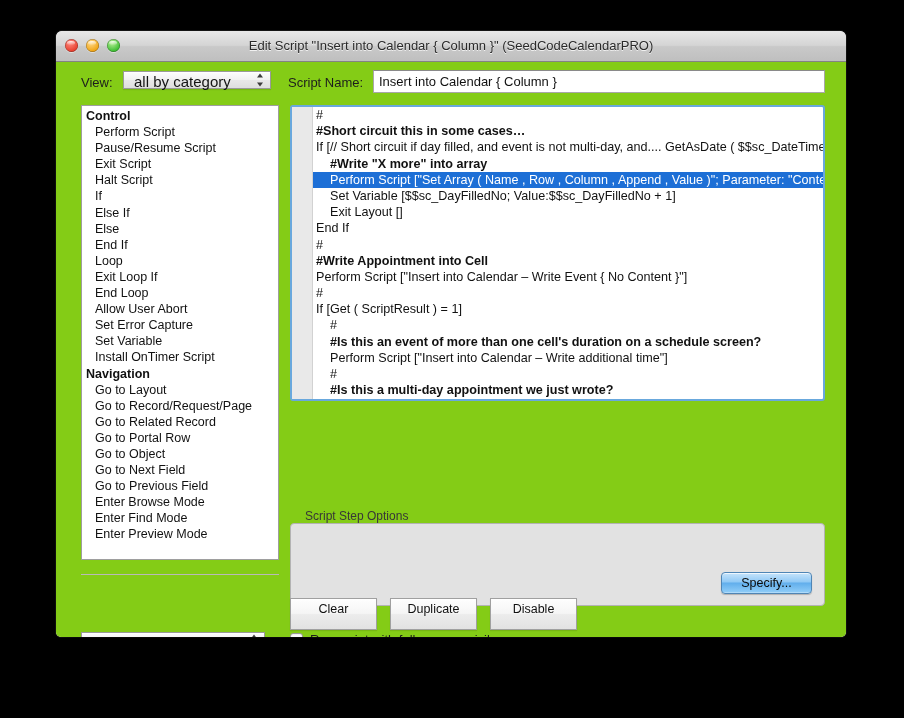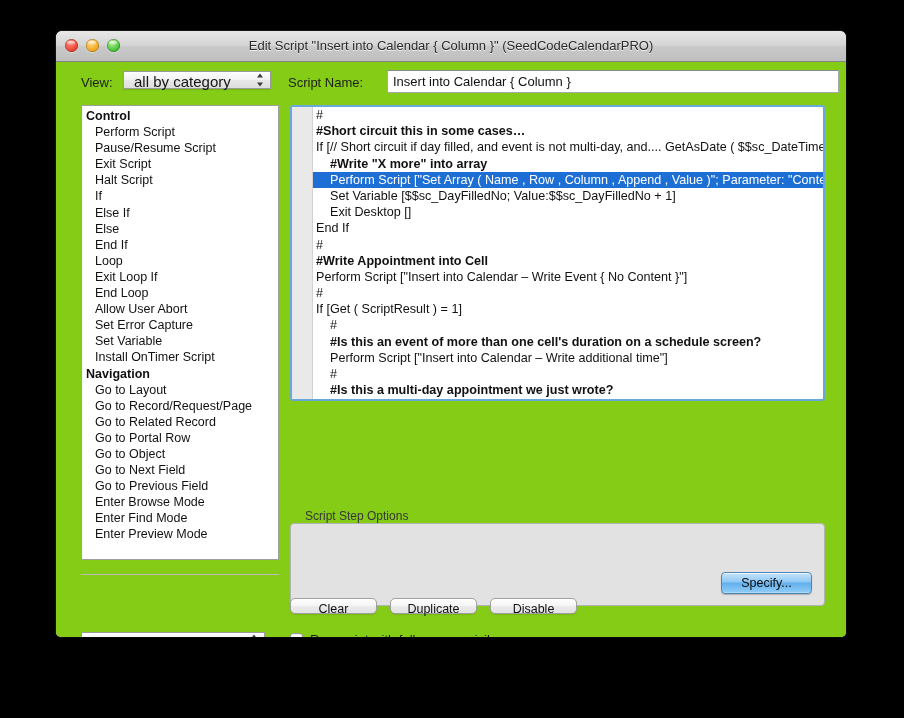--- a/index.html
+++ b/index.html
@@ -135,21 +135,20 @@
     background: #ffffff;
     border: 1px solid #a8a8a8;
     border-top-color: #8a8a8a;
     box-sizing: border-box;
     font-size: 13px;
     color: #111;
     padding: 0 0 0 5px;
     line-height: 21px;
     white-space: nowrap;
     overflow: hidden;
-    margin-left: 14px;
   }
 
   
   .steplist {
     position: absolute;
     left: 25px; top: 43px;
     width: 198px; height: 455px;
     background: #ffffff;
     border: 1px solid #9e9e9e;
     box-sizing: border-box;
@@ -251,23 +250,23 @@
   }
   .compat-popup { left: 25px; top: 570px; width: 184px; }
 
   .btnrow {
     position: absolute;
     left: 234px; top: 536px;
     display: flex;
     gap: 13px;
   }
   .pushbtn {
-    width: 87px; height: 16px;
+    width: 87px; height: 32px;
     border: 1px solid #a0a0a0;
-    border-radius: 5px;
+    border-radius: 0;
     background: linear-gradient(to bottom, #fefefe 0%, #f5f5f5 48%, #ececec 52%, #e2e2e2 100%);
     box-shadow: 0 1px 1px rgba(0,0,0,0.10), inset 0 1px 0 rgba(255,255,255,0.95);
     font-size: 12.5px;
     color: #111;
     line-height: 20px;
     text-align: center;
     box-sizing: border-box;
   }
 
   .checkrow {
@@ -350,21 +349,21 @@
 
     <div class="scriptpane">
       <div class="gutter"></div>
       <div class="lines">
           <div class="line">#</div>
           <div class="line b">#Short circuit this in some cases…</div>
           <div class="line">If [// Short circuit if day filled, and event is not multi-day, and....  GetAsDate ( $$sc_DateTimeSt</div>
           <div class="line b i1">#Write "X more" into array</div>
           <div class="line i1 sel">Perform Script ["Set Array ( Name , Row , Column , Append , Value )"; Parameter: "Content" &amp; "</div>
           <div class="line i1">Set Variable [$$sc_DayFilledNo; Value:$$sc_DayFilledNo + 1]</div>
-          <div class="line i1">Exit Desktop []</div>
+          <div class="line i1">Exit Layout []</div>
           <div class="line">End If</div>
           <div class="line">#</div>
           <div class="line b">#Write Appointment into Cell</div>
           <div class="line">Perform Script ["Insert into Calendar – Write Event { No Content }"]</div>
           <div class="line">#</div>
           <div class="line">If [Get ( ScriptResult ) = 1]</div>
           <div class="line i1">#</div>
           <div class="line b i1">#Is this an event of more than one cell's duration on a schedule screen?</div>
           <div class="line i1">Perform Script ["Insert into Calendar – Write additional time"]</div>
           <div class="line i1">#</div>

